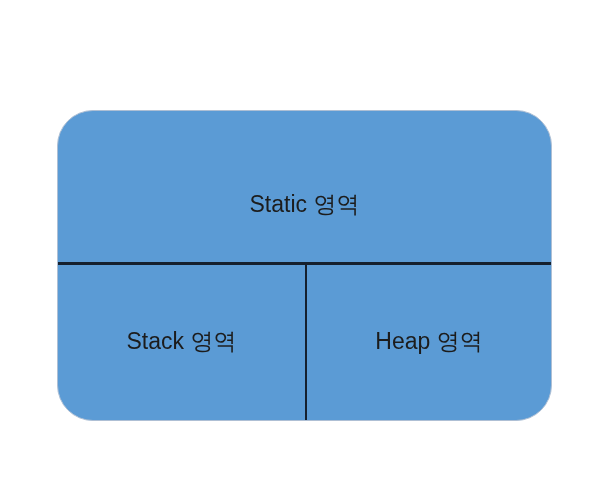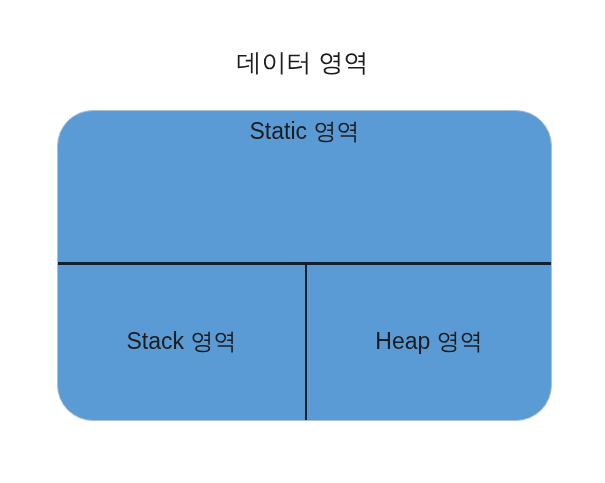--- a/index.html
+++ b/index.html
@@ -49,24 +49,25 @@
     background: #5b9bd5;
     border: 1px solid #aebfd4;
     border-radius: 36px;
     overflow: hidden;
   }
 
   
   #static-region {
     position: absolute;
     left: 0;
-    top: 4px;
+    top: 16px;
     width: 100%;
     height: 151px;
     display: flex;
+    align-items: center;
     justify-content: center;
   }
 
   
   #horizontal-divider {
     position: absolute;
     left: 0;
     top: 151px;
     width: 100%;
     height: 3px;
@@ -129,21 +130,20 @@
   #static-region .region-label {
     position: relative;
     top: 1px;
   }
 </style>
 </head>
 <body>
 
 <div id="diagram-canvas">
 
-  <div id="diagram-title">데이터 영역</div>
 
   <div id="memory-box">
 
     <div id="static-region">
       <span class="region-label">Static 영역</span>
     </div>
 
     <div id="horizontal-divider"></div>
 
     <div id="bottom-row">

